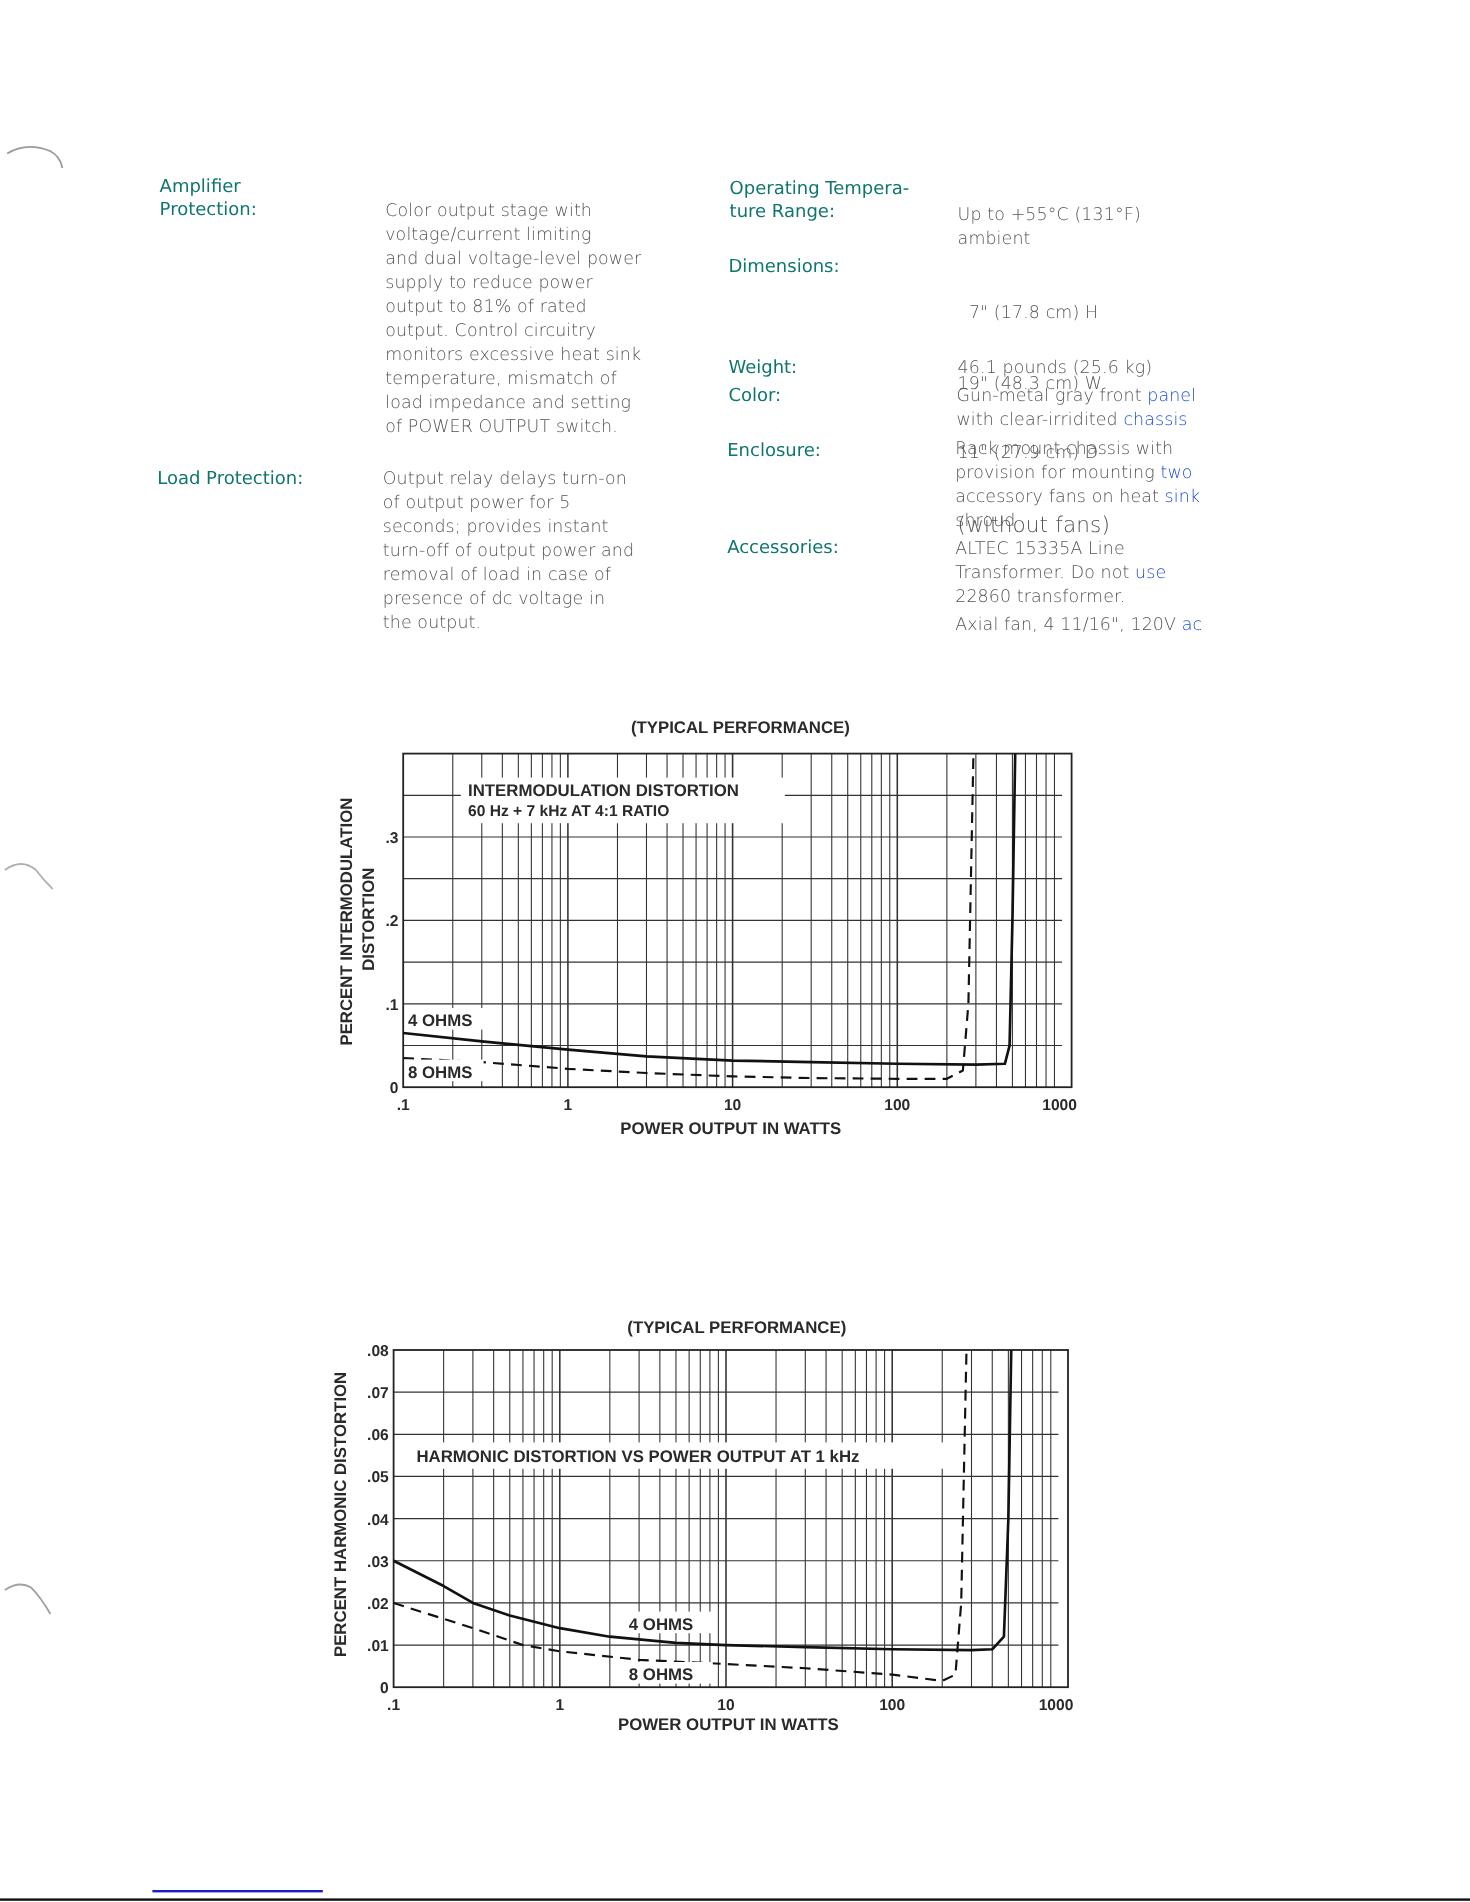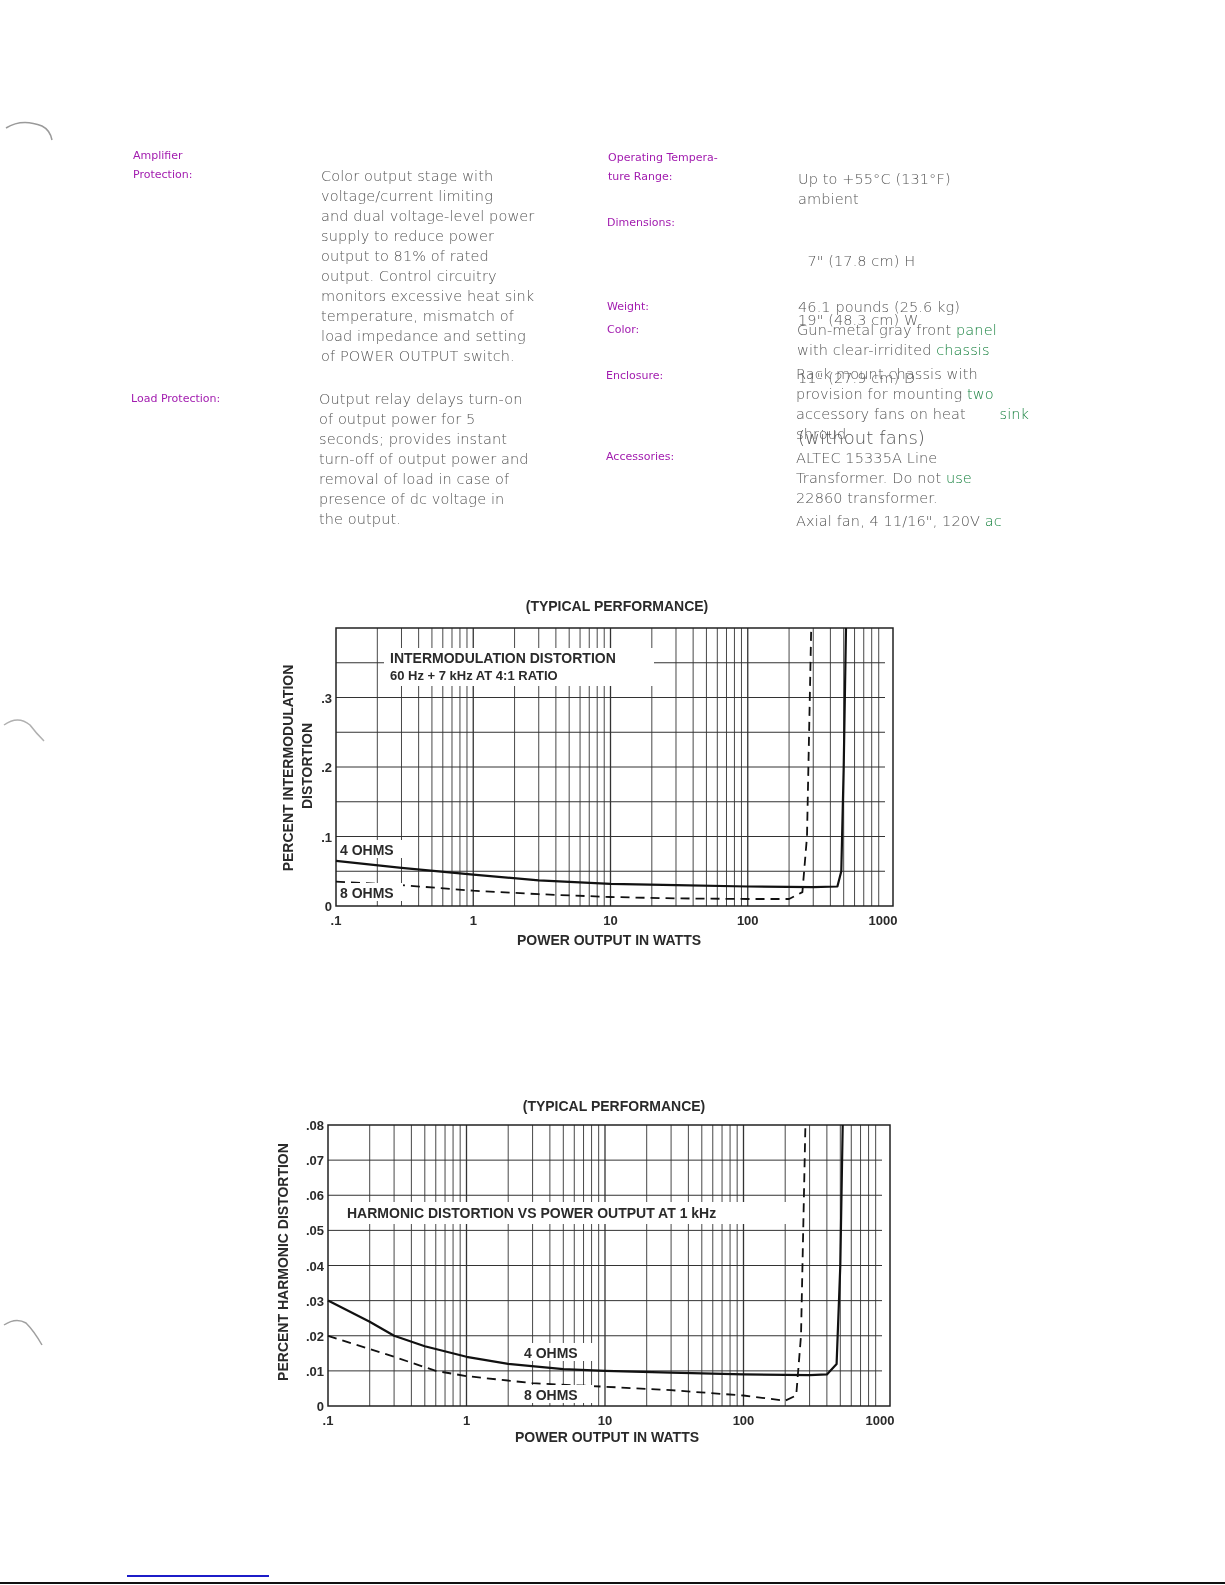--- a/index.html
+++ b/index.html
@@ -1,22 +1,22 @@
 <!DOCTYPE html>
 <html><head>
 <meta charset="utf-8">
 <style>
   html, body { margin: 0; padding: 0; background: #ffffff; }
   body { width: 1225px; height: 1585px; position: relative; overflow: hidden; }
   .abs { position: absolute; }
-  .spec-label { font-family: "DejaVu Sans", sans-serif; font-size: 11px; color: #a21caf; line-height: 19px; }
+  .spec-label { font-family: "DejaVu Sans", sans-serif; font-size: 15px; color: #0f766e; line-height: 19px; }
   .spec-value { font-family: "DejaVu Sans", sans-serif; font-size: 14.5px; color: #555; line-height: 20px; font-weight: 300; letter-spacing: 0.1px; }
   .spec-value span { display: block; white-space: nowrap; }
   .spec-label span { display: block; white-space: nowrap; }
-  .faded { color: #15803d; }
+  .faded { color: #1d4ed8; }
   svg text { font-family: "Liberation Sans", sans-serif; font-weight: bold; fill: #2a2a2a; }
   .scan-mark { position: absolute; }
   .footer-link { position: absolute; left: 127px; top: 1575px; width: 142px; height: 2px; background: #1c1cc8; }
   .footer-rule { position: absolute; left: 0; top: 1582px; width: 1225px; height: 2px; background: #111; }
 </style>
 </head>
 <body>
 
 <svg class="scan-mark" style="left:0;top:110px" width="70" height="60">
   <path d="M6 18 Q22 8 42 16 Q50 20 52 30" stroke="#9a9a9a" stroke-width="1.5" fill="none"></path>
@@ -91,21 +91,21 @@
   <span>Gun-metal gray front <i class="faded" style="font-style: normal;">panel</i></span>
   <span>with clear-irridited <i class="faded" style="font-style: normal;">chassis</i></span>
 </div>
 
 <div class="abs spec-label" style="left:606px;top:366px">
   <span>Enclosure:</span>
 </div>
 <div class="abs spec-value" style="left:796px;top:364px">
   <span>Rack mount chassis with</span>
   <span>provision for mounting <i class="faded" style="font-style: normal;">two</i></span>
-  <span>accessory fans on heat <i class="faded" style="font-style: normal; margin-left: 29px;">sink</i></span>
+  <span>accessory fans on heat <i class="faded" style="font-style: normal;">sink</i></span>
   <span>shroud</span>
 </div>
 
 <div class="abs spec-label" style="left:606px;top:447px">
   <span>Accessories:</span>
 </div>
 <div class="abs spec-value" style="left:796px;top:448px">
   <span>ALTEC 15335A Line</span>
   <span>Transformer. Do not <i class="faded" style="font-style: normal;">use</i></span>
   <span>22860 transformer.</span>

